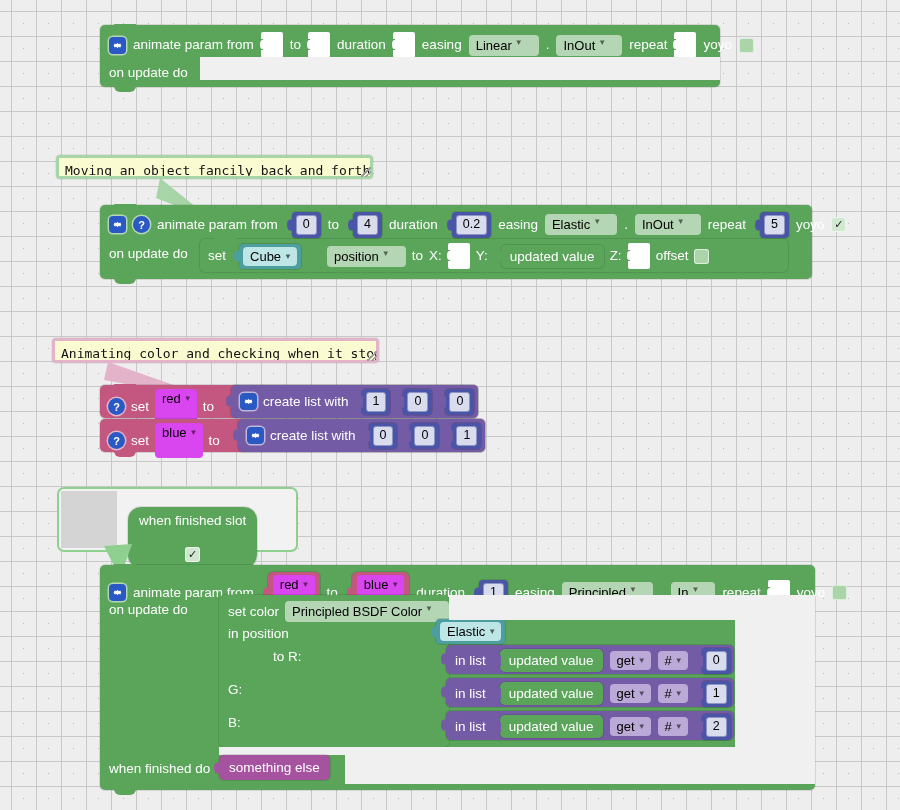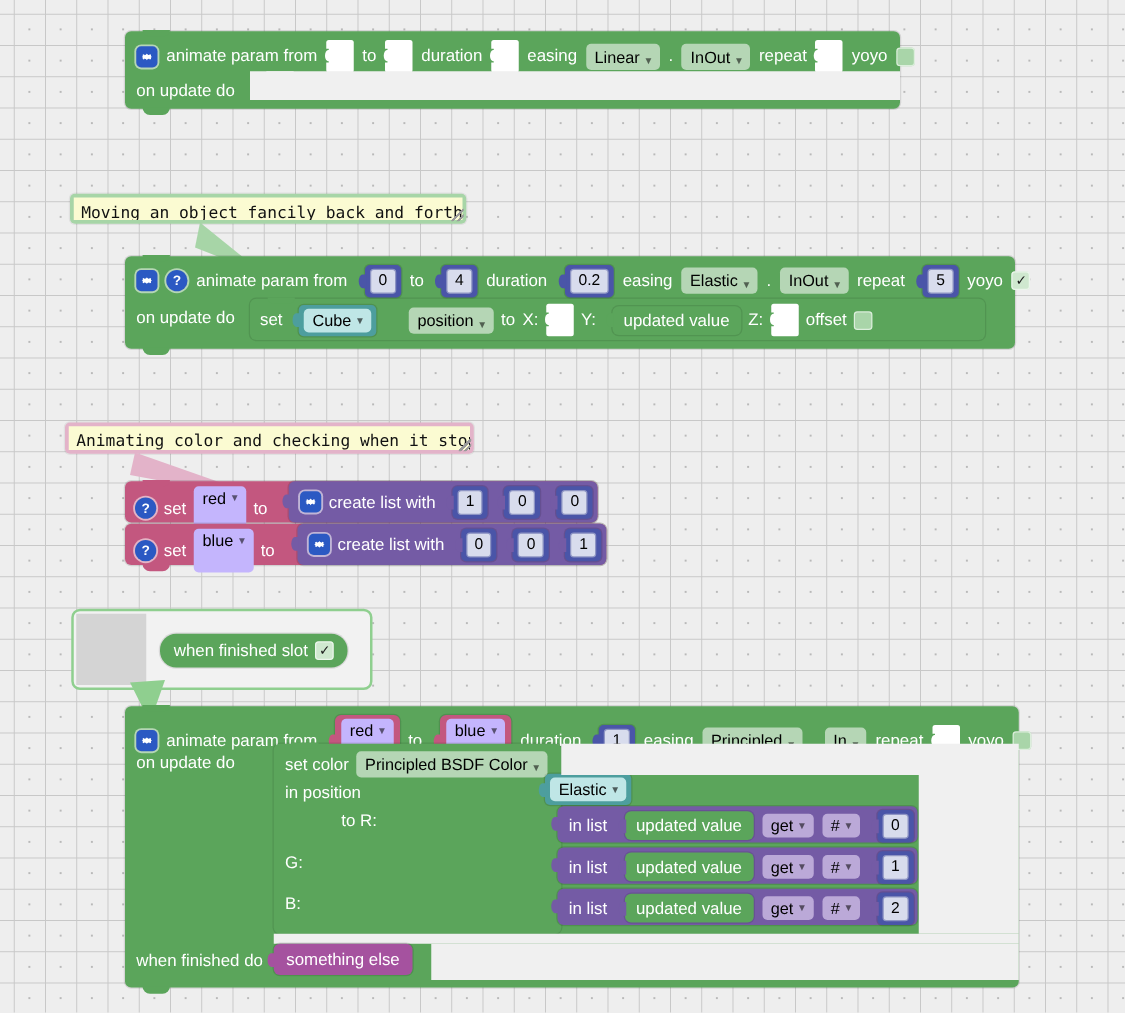--- a/index.html
+++ b/index.html
@@ -83,22 +83,22 @@
   .num .plug{background:#4a55a8;}
   .num .fld{
     background:#d8dced;color:#000;font-size:12.5px;border-radius:3px;
     padding:1px 6px;line-height:1.25;border:1px solid #8e95c4;
     font-family:"Liberation Sans",sans-serif;
   }
 
   
   .dd{
     background:rgba(255,255,255,.55);color:#000;font-size:13px;
-    border-radius:4px;padding:3px 5px 3px 7px;display:inline-flex;
-    align-items:flex-end;gap:3px;flex:0 0 auto;white-space:nowrap;
+    border-radius:4px;padding:3px 16px 3px 7px;display:inline-flex;
+    align-items:flex-start;gap:3px;flex:0 0 auto;white-space:nowrap;
   }
   .dd .car{font-size:8px;opacity:.55;}
 
   
   .cbx{
     width:15px;height:15px;border-radius:3px;background:#a9d5a9;
     display:inline-flex;align-items:center;justify-content:center;
     font-size:11px;color:#1c1c1c;flex:0 0 auto;
     box-shadow:inset 0 0 0 1px rgba(255,255,255,.6);
   }
@@ -135,21 +135,21 @@
     background:#bba9d8;color:#000;font-size:13px;border-radius:4px;
     padding:2px 5px 2px 7px;display:inline-flex;align-items:center;gap:3px;
     flex:0 0 auto;
   }
   .pdd .car{font-size:8px;opacity:.55;}
 
   
   .pinkstmt{background:#c3577f;color:#fff;border-radius:5px;
             box-shadow:0 0 0 1px rgba(0,0,0,.12);}
   .pinkfld{
-    background:#c4b5fd;color:#000;font-size:13px;border-radius:4px;
+    background:#d946ef;color:#000;font-size:13px;border-radius:4px;
     padding:2px 5px 18px 7px;display:inline-flex;align-items:center;gap:3px;
   }
   .pinkfld .car{font-size:8px;opacity:.55;}
   .pvar{
     position:relative;background:#c3577f;border-radius:5px;padding:3px 5px;
     display:inline-flex;align-items:center;margin-left:7px;flex:0 0 auto;
     box-shadow:0 0 0 1px rgba(0,0,0,.12);
   }
   .pvar .plug{background:#c3577f;}
   .magenta{
@@ -178,22 +178,23 @@
   .tail{position:absolute;pointer-events:none;}
 
   
   .mut{
     position:absolute;background:#f2f2f2;border:2px solid #8fcf8f;
     border-radius:7px;box-sizing:border-box;
   }
   .mutflyout{position:absolute;left:2px;top:2px;bottom:2px;width:56px;background:#d4d4d4;}
   .mutblk{
     position:absolute;background:#5ba55b;color:#fff;border-radius:13px;
-    padding:6px 11px;font-size:13.5px;display:inline-flex;align-items:center;gap:6px;
+    padding:6px 11px;font-size:13.5px;display:inline-flex;align-items:center;gap:19px;
     box-shadow:0 0 0 1px rgba(0,0,0,.10);
+    flex-direction:column;
   }
 
   
   .slot{position:absolute;background:#f0f0f0;}
   .slot-notch{position:absolute;background:#f0f0f0;border-radius:0 0 7px 7px;}
 </style>
 </head>
 <body>
 
 <div class="dots"></div>

